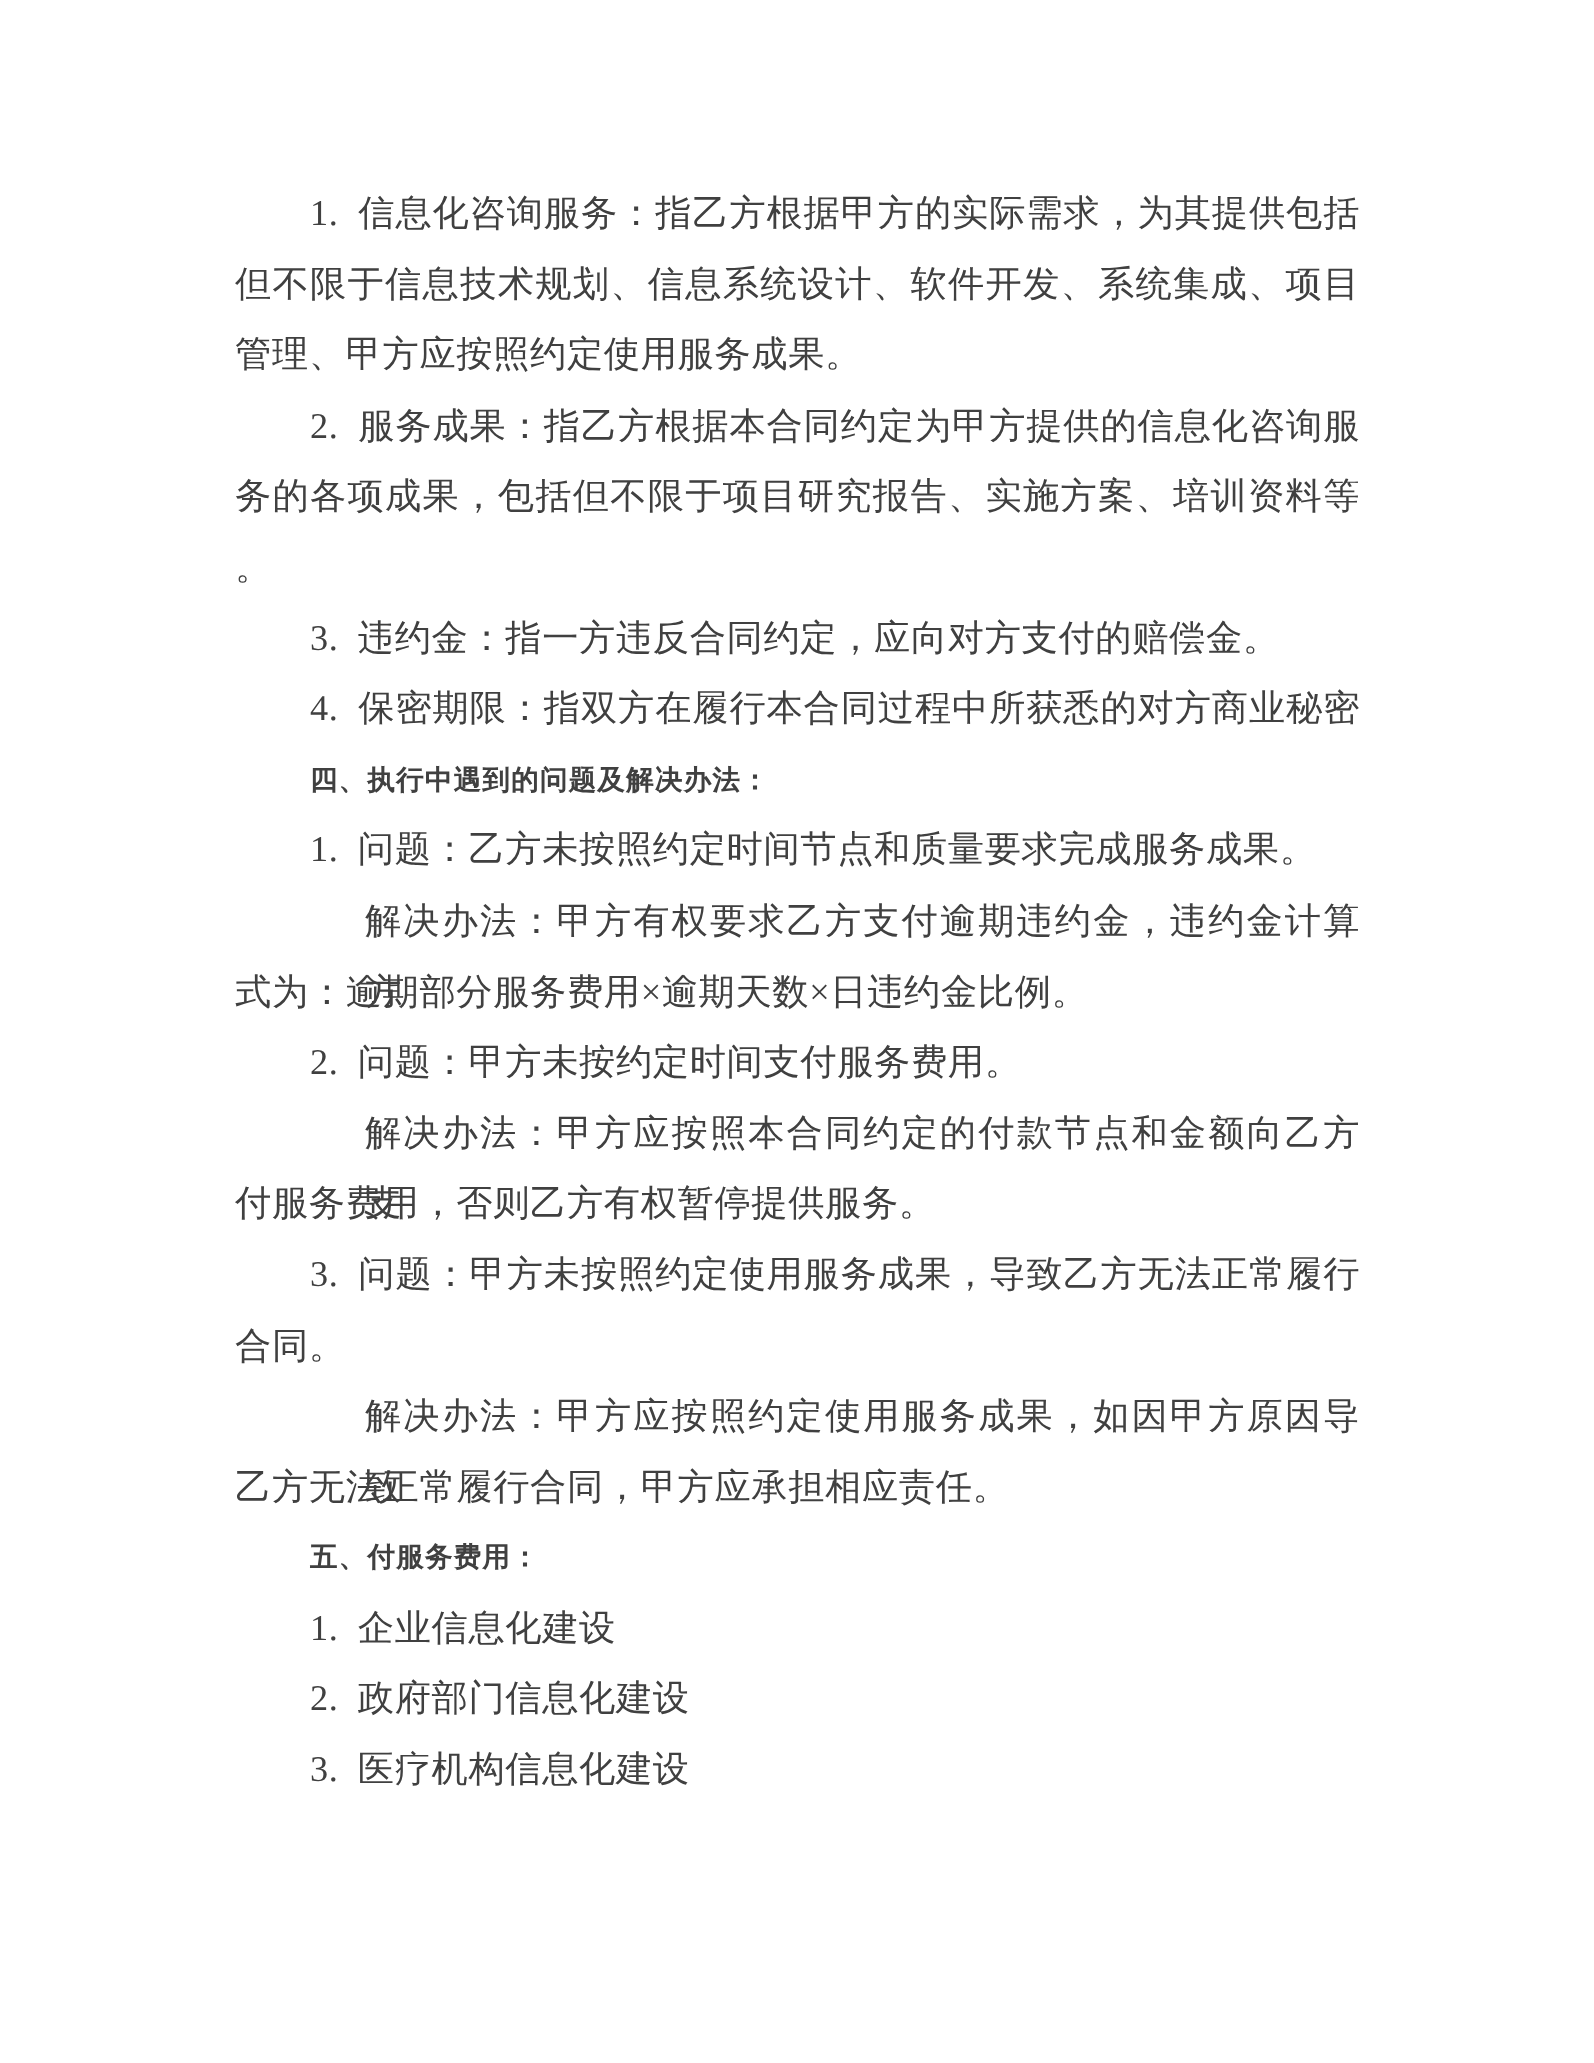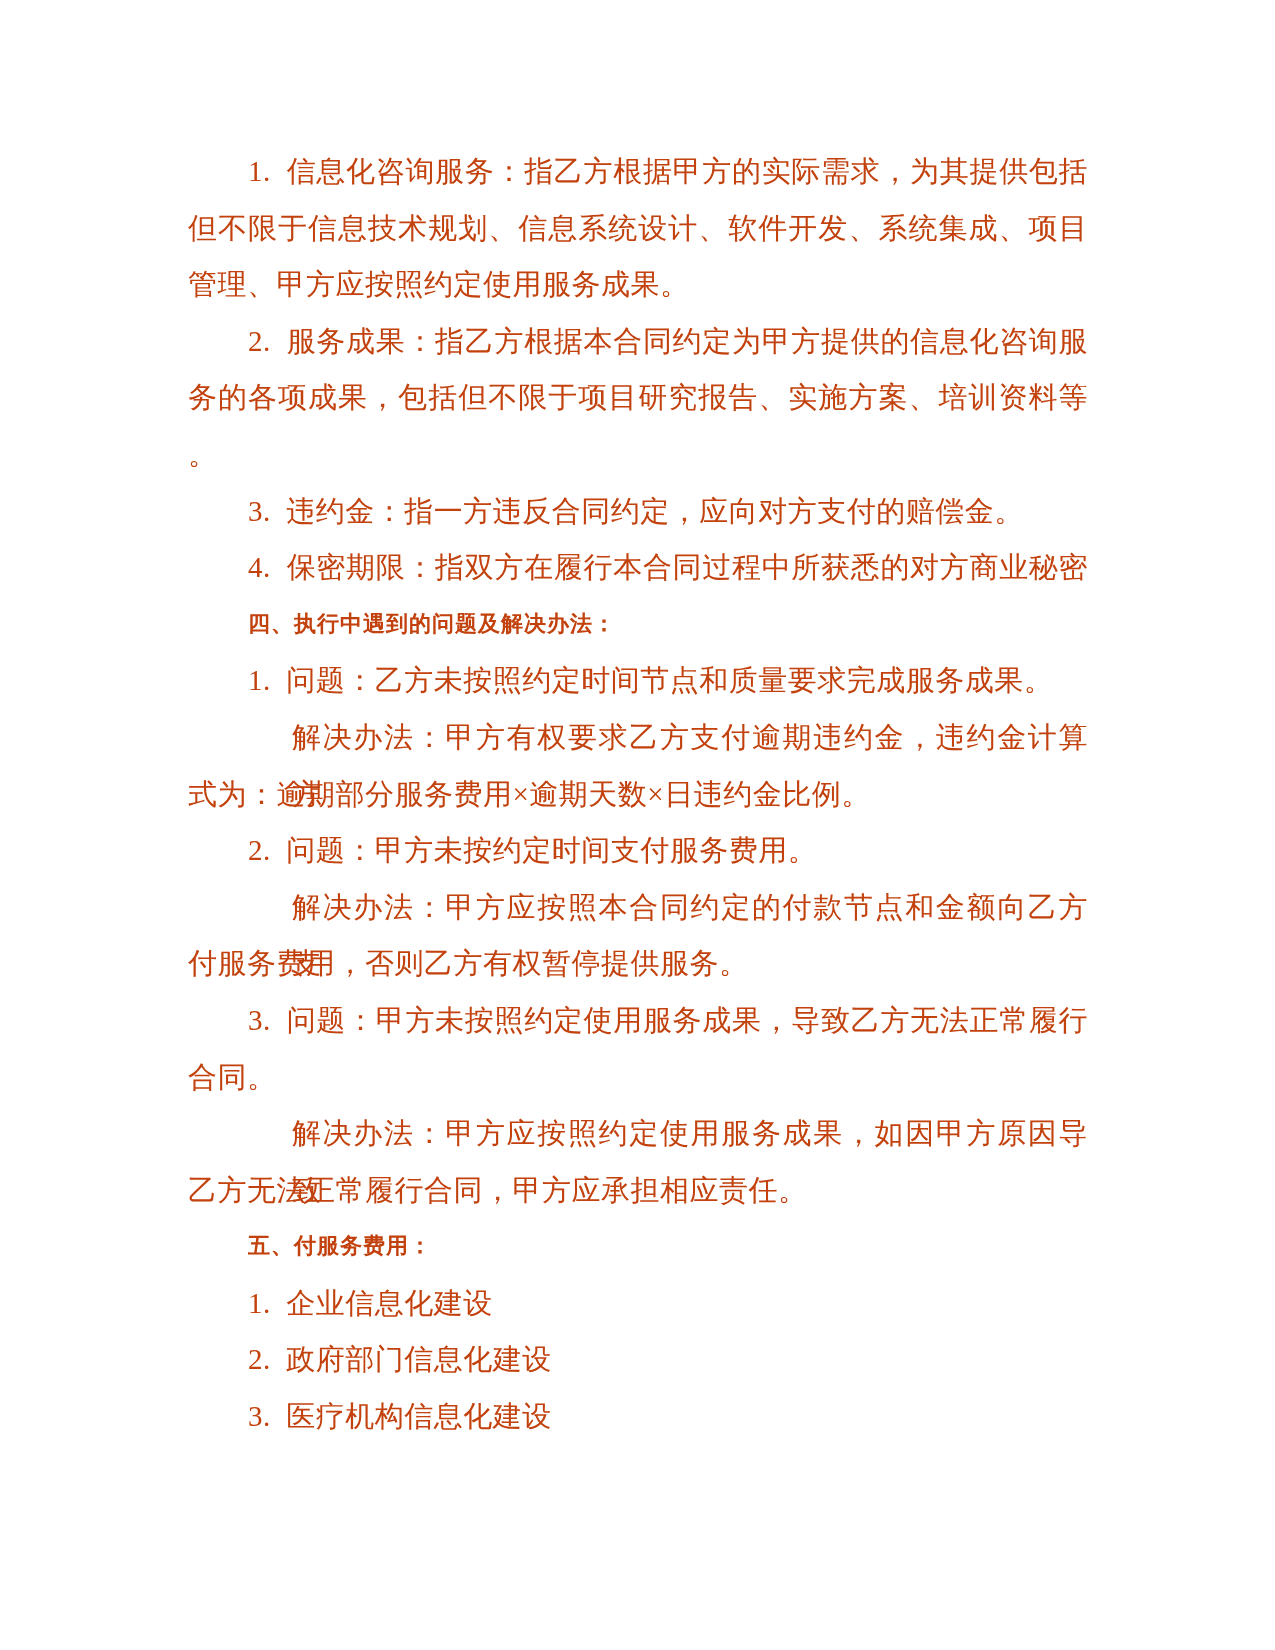--- a/index.html
+++ b/index.html
@@ -6,21 +6,21 @@
     margin: 0;
     padding: 0;
     background: #ffffff;
   }
   .page {
     position: relative;
     width: 1275px;
     height: 1650px;
     background: #ffffff;
     overflow: hidden;
-    color: #c2410c;
+    color: #404040;
     font-family: "Liberation Serif", "DejaVu Serif", serif;
   }
   .doc {
     position: absolute;
     left: 188px;
     top: 143px;
     width: 900px;
   }
   .line {
     font-size: 29px;

